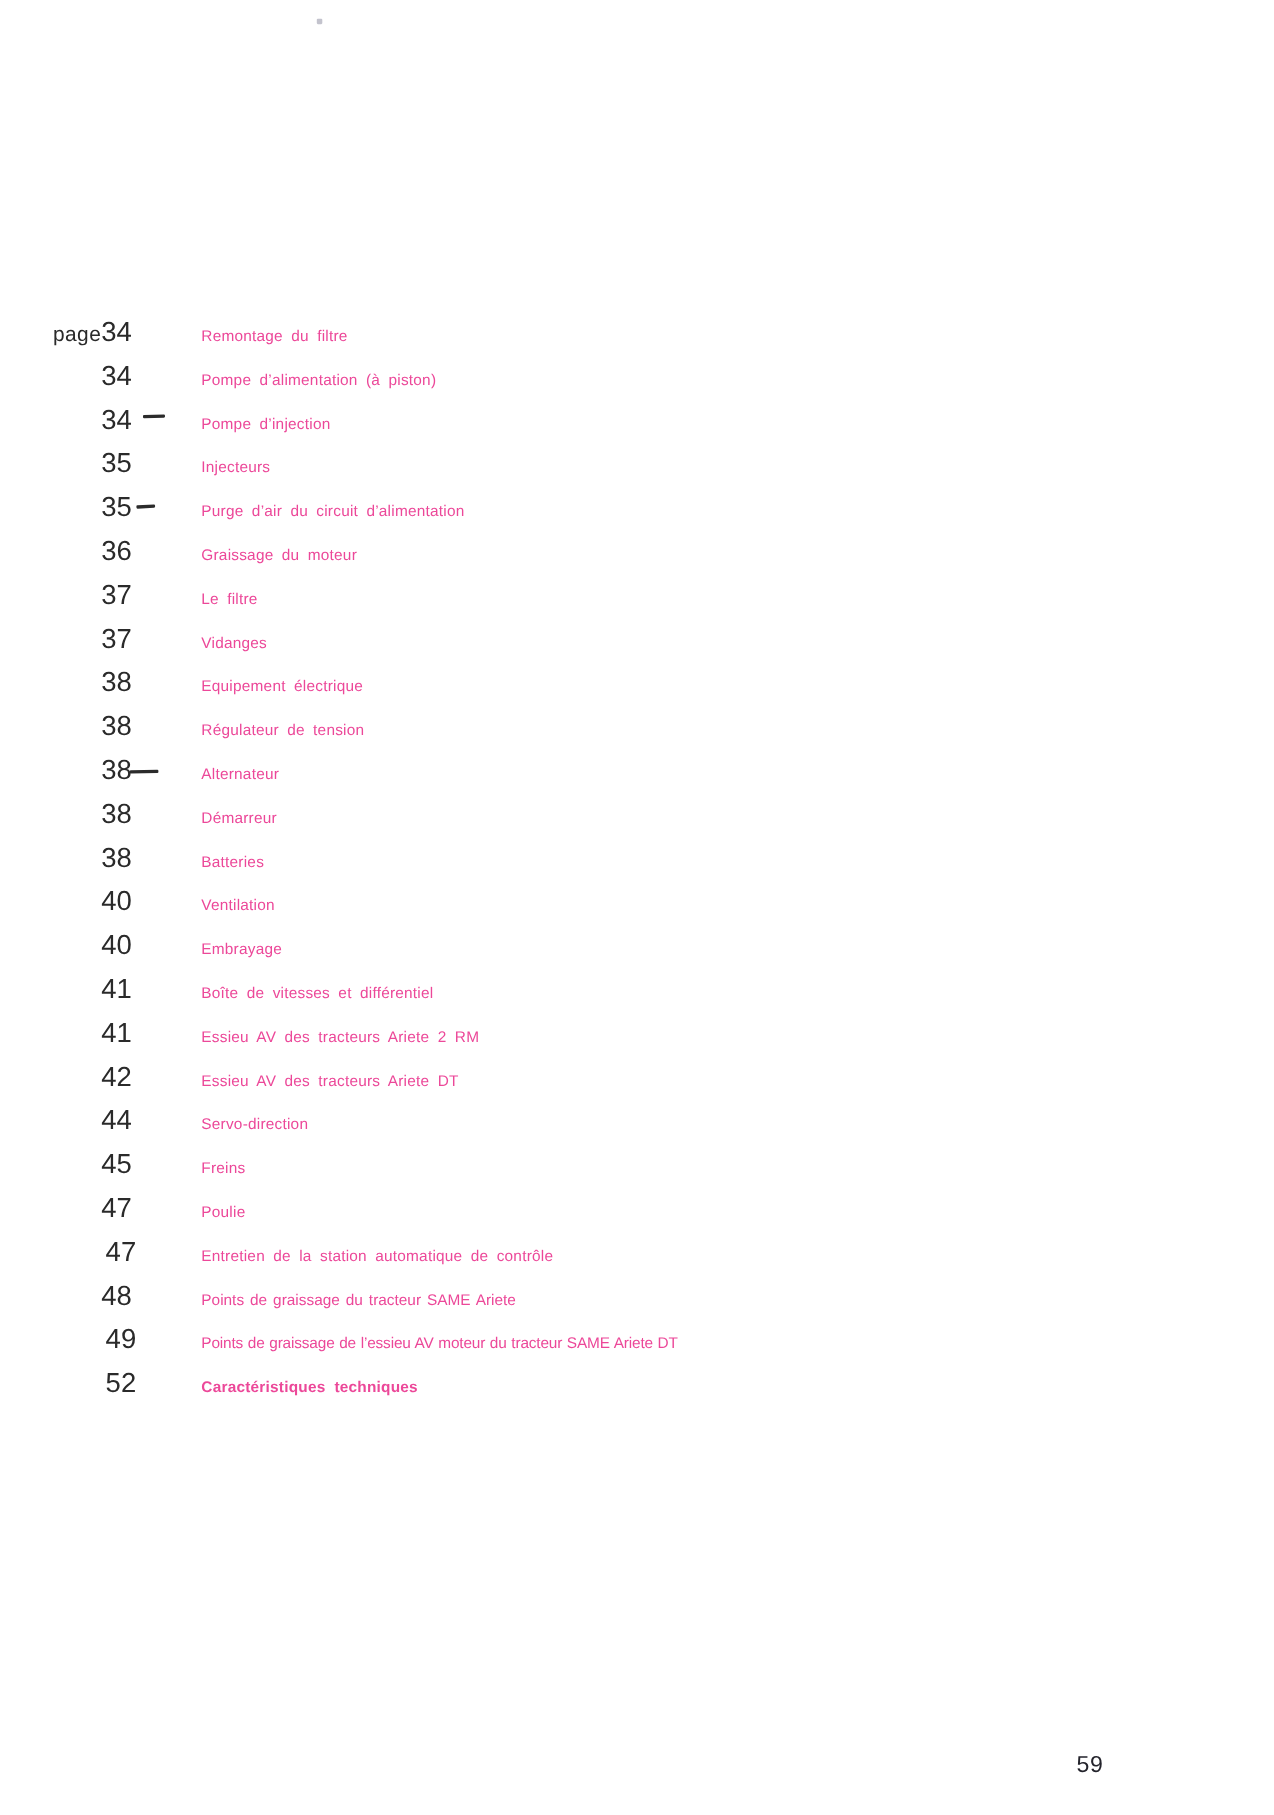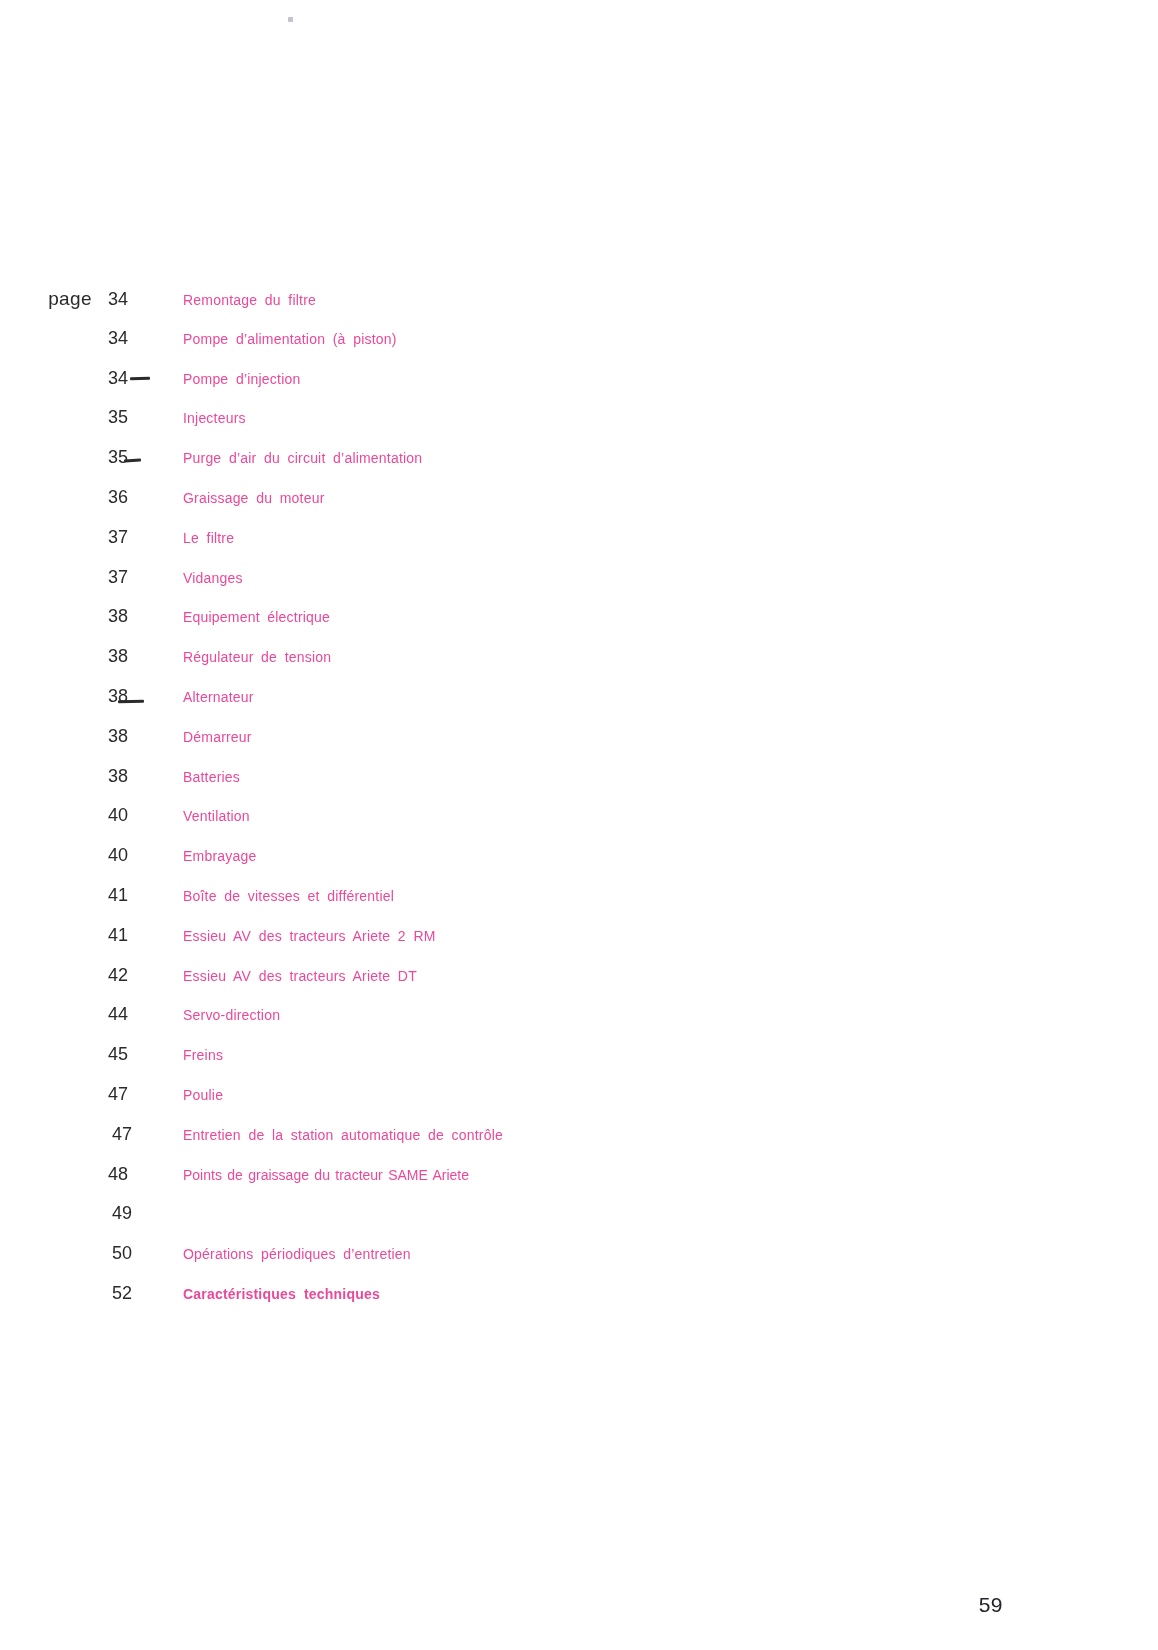--- a/index.html
+++ b/index.html
@@ -63,22 +63,22 @@
     width: 92px;
     text-align: right;
     font-size: 19px;
     letter-spacing: .4px;
     color: #2a2a2a;
     white-space: nowrap;
   }
 
   .toc-page {
     width: 52px;
-    text-align: center;
-    font-size: 18px;
+    text-align: left;
+    font-size: 25px;
     color: #2a2a2a;
     white-space: nowrap;
   }
 
   .toc-title {
     padding-left: 39px;
     font-size: 14px;
     color: #ec4899;
     letter-spacing: .2px;
     word-spacing: 3.5px;
@@ -244,25 +244,21 @@
         <span class="toc-title">Entretien de la station automatique de contrôle</span>
       </div>
       <div class="toc-row tight">
         <span class="toc-prefix"></span>
         <span class="toc-page">48</span>
         <span class="toc-title">Points de graissage du tracteur SAME Ariete</span>
       </div>
       <div class="toc-row tighter nudge">
         <span class="toc-prefix"></span>
         <span class="toc-page">49</span>
-      </div>
-      <div class="toc-row nudge">
-        <span class="toc-prefix"></span>
-        <span class="toc-page">50</span>
-        <span class="toc-title">Opérations périodiques d’entretien</span>
+        <span class="toc-title">Points de graissage de l’essieu AV moteur du tracteur SAME Ariete DT</span>
       </div>
       <div class="toc-row bold nudge">
         <span class="toc-prefix"></span>
         <span class="toc-page">52</span>
         <span class="toc-title">Caractéristiques techniques</span>
       </div>
     </div>
 
   <div id="folio">59</div>
 

